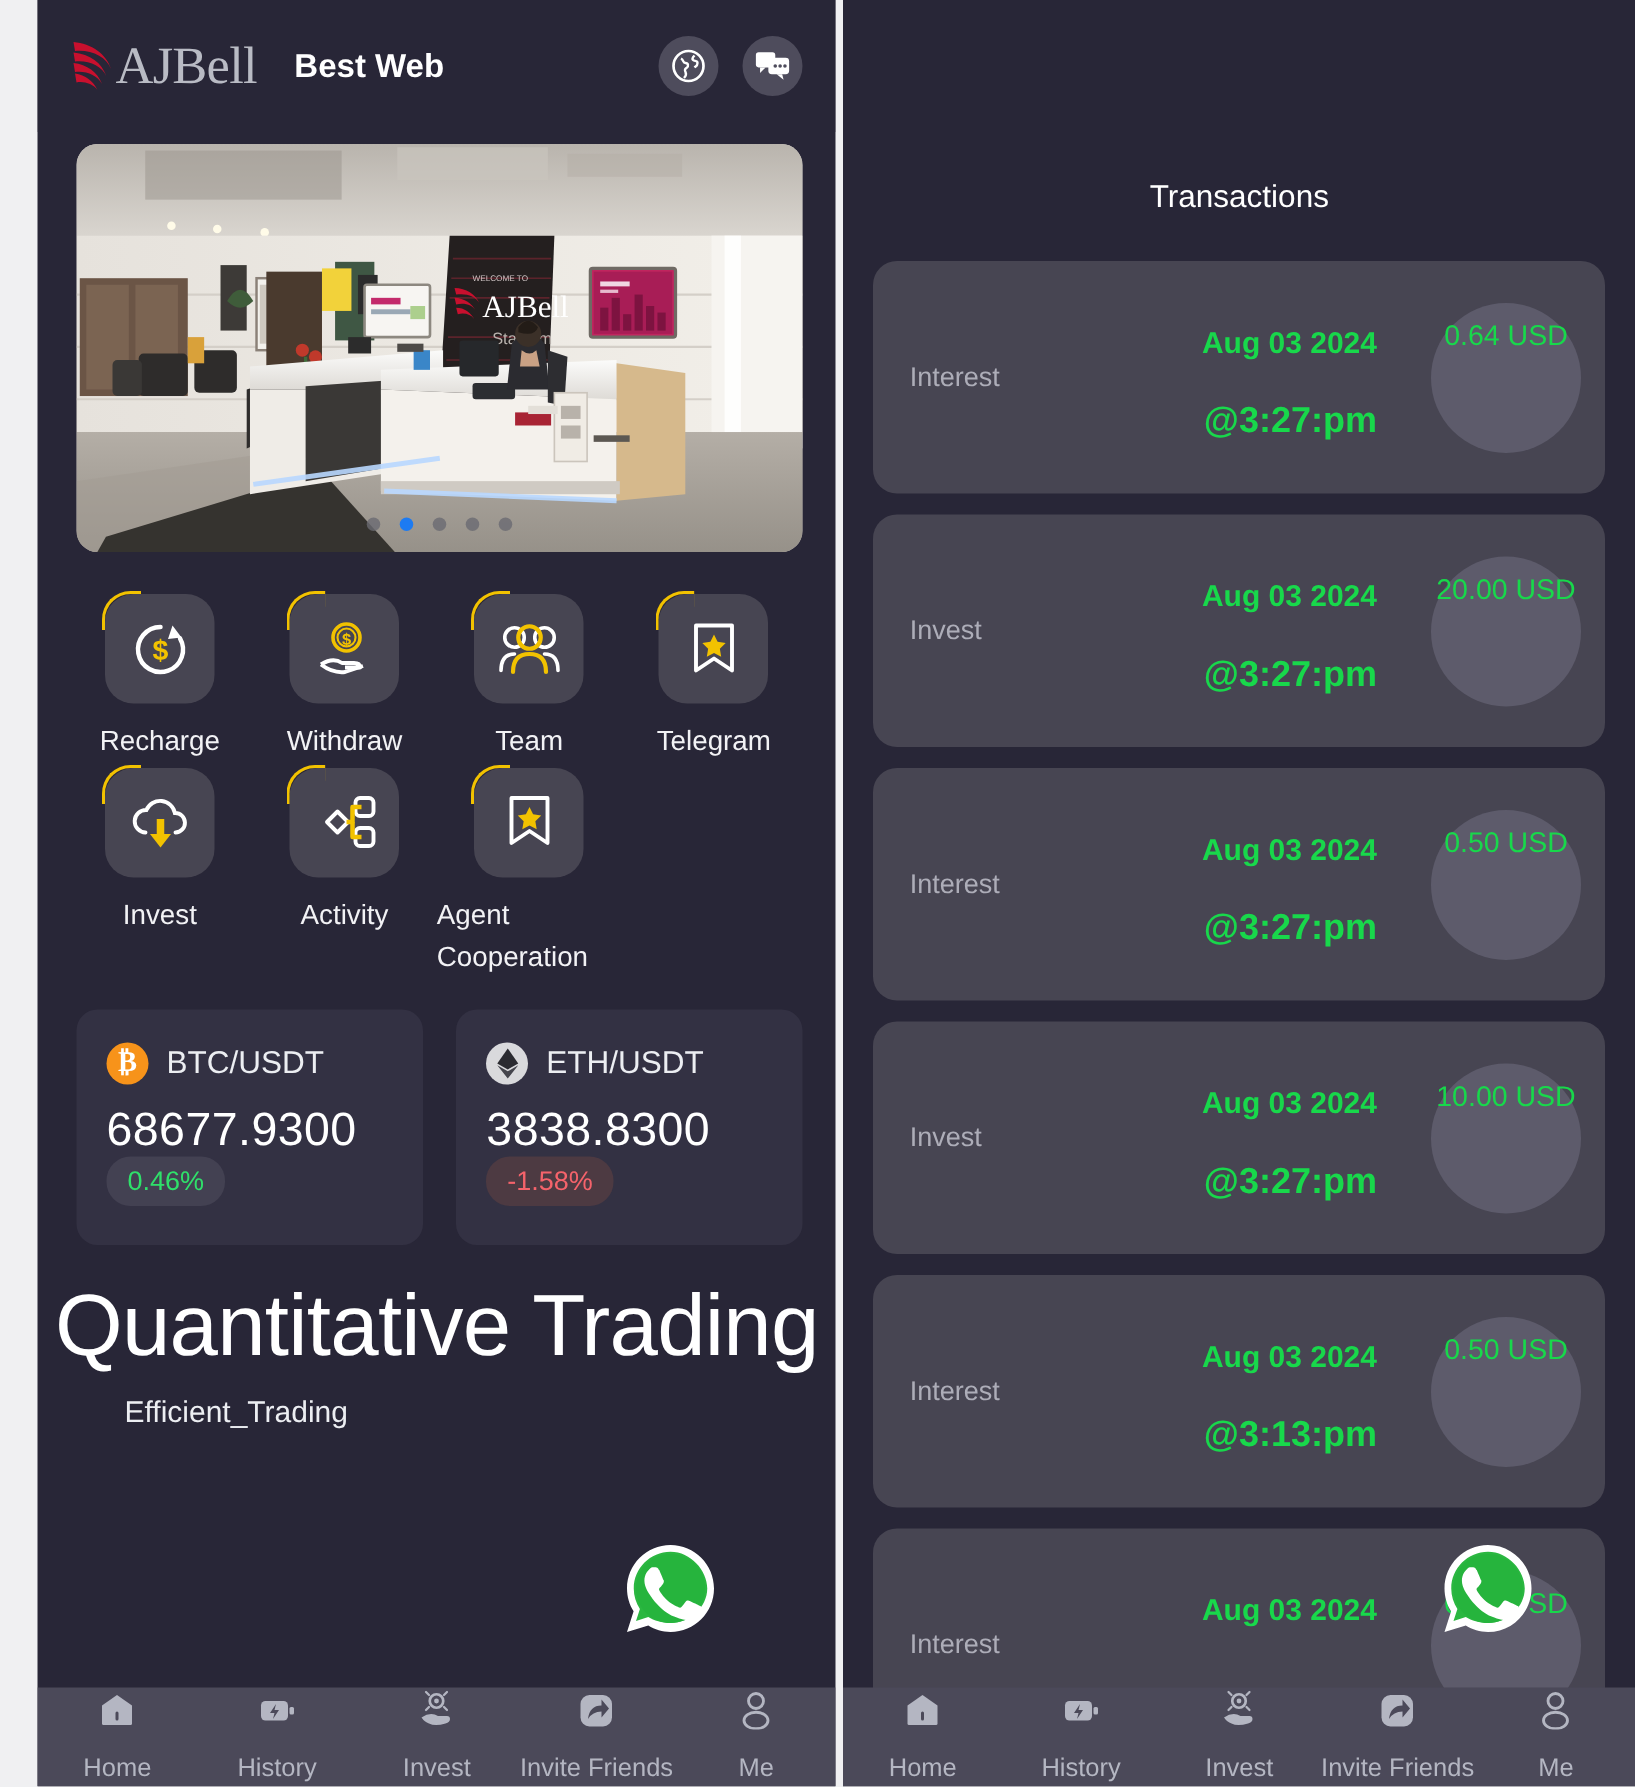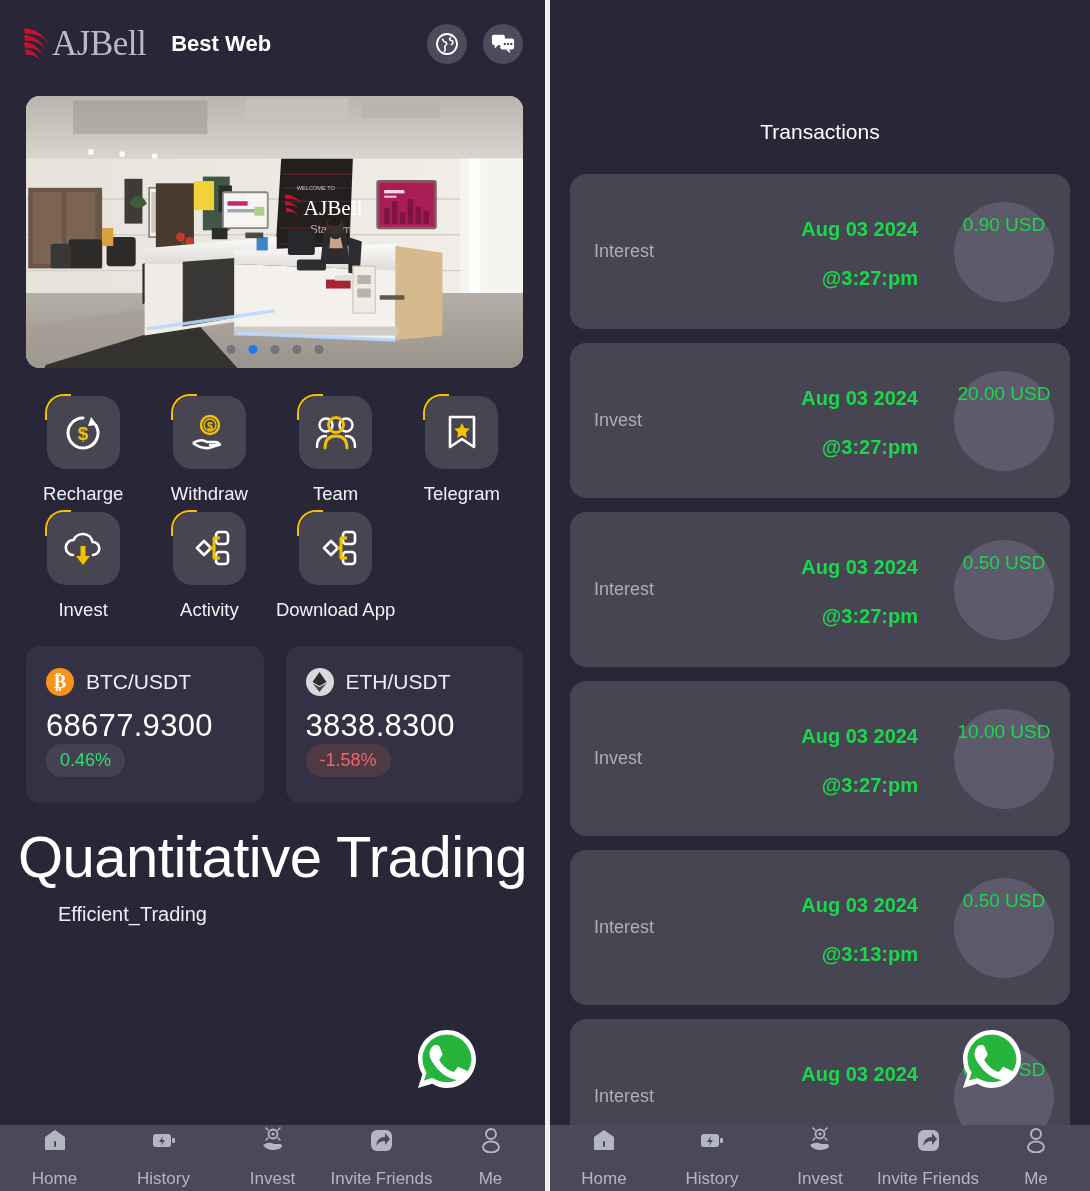--- a/index.html
+++ b/index.html
@@ -3,21 +3,21 @@
 <meta charset="utf-8">
 <style>
   * { box-sizing: border-box; margin: 0; padding: 0; }
   body {
     width: 1090px; height: 1191px;
     background: #f0f0f2;
     font-family: "Liberation Sans", sans-serif;
     overflow: hidden;
     position: relative;
   }
-  .stage { position: absolute; inset: 0; display: flex; }
+  .stage { position: absolute; inset: 0; display: flex; padding-left: 25px; }
 
   
   .panel {
     position: relative;
     background: #282637;
     overflow: hidden;
   }
   .panel-left { width: 545px; height: 1191px; }
   .panel-right { width: 540px; height: 1191px; margin-left: 5px; }
 
@@ -124,21 +124,21 @@
   .tx-card {
     background: #474552; border-radius: 16px; height: 155px;
     margin-bottom: 14px; position: relative; display: flex; align-items: center;
     padding: 0 24px;
   }
   .tx-type { color: #adadb8; font-size: 18px; }
   .tx-mid {
     position: absolute; right: 152px; top: 44px; text-align: right;
   }
   .tx-date { color: #18d84b; font-size: 20px; font-weight: bold; }
-  .tx-time { color: #18d84b; font-size: 20px; font-weight: bold; margin-top: 26px; }
+  .tx-time { color: #18d84b; font-size: 24px; font-weight: bold; margin-top: 26px; }
   .tx-amt {
     position: absolute; right: 16px; top: 28px;
     width: 100px; height: 100px; border-radius: 50%;
     background: #5d5b6b; display: flex; align-items: flex-start;
     justify-content: center; padding-top: 12px;
   }
   .tx-amt span { color: #18d84b; font-size: 19px; white-space: nowrap; }
 
   
   .nav {
@@ -407,33 +407,30 @@
             <path d="M9 20 l7-7 7 7 -7 7 z" fill="none" stroke="#fff" stroke-width="2.6" stroke-linejoin="round"></path>
             <rect x="28" y="4" width="12" height="12" rx="3" fill="none" stroke="#fff" stroke-width="2.6"></rect>
             <rect x="28" y="24" width="12" height="12" rx="3" fill="none" stroke="#fff" stroke-width="2.6"></rect>
             <path d="M22 20 h4 v-10 h6" fill="none" stroke="#f2c200" stroke-width="3" stroke-linejoin="round"></path>
             <path d="M26 20 v10 h6" fill="none" stroke="#f2c200" stroke-width="3" stroke-linejoin="round"></path>
           </svg>
         </div>
         <div class="glabel">Activity</div>
       </div>
 
-
       <div class="gitem">
         <div class="gtile">
-          <svg width="42" height="40" viewBox="0 0 42 40">
-            <path d="M9 20 l7-7 7 7 -7 7 z" fill="none" stroke="#fff" stroke-width="2.6" stroke-linejoin="round"></path>
-            <rect x="28" y="4" width="12" height="12" rx="3" fill="none" stroke="#fff" stroke-width="2.6"></rect>
-            <rect x="28" y="24" width="12" height="12" rx="3" fill="none" stroke="#fff" stroke-width="2.6"></rect>
-            <path d="M22 20 h4 v-10 h6" fill="none" stroke="#f2c200" stroke-width="3" stroke-linejoin="round"></path>
-            <path d="M26 20 v10 h6" fill="none" stroke="#f2c200" stroke-width="3" stroke-linejoin="round"></path>
-          </svg>
-        </div>
-        <div class="glabel">Download App</div>
-      </div>
+          <svg width="34" height="40" viewBox="0 0 34 40">
+            <path d="M5 4 h24 v30 l-12-8 -12 8 z" fill="none" stroke="#fff" stroke-width="2.6" stroke-linejoin="round"></path>
+            <path d="M17 10 l2.4 4.9 5.4.8 -3.9 3.8 .9 5.4 -4.8-2.6 -4.8 2.6 .9-5.4 -3.9-3.8 5.4-.8 z" fill="#f2c200"></path>
+          </svg>
+        </div>
+        <div class="glabel">Agent Cooperation</div>
+      </div>
+
     </div>
 
 
     <div class="coins">
       <div class="coin">
         <div class="coin-top">
           <div class="coin-badge btc-badge">₿</div>
           <div class="coin-name">BTC/USDT</div>
         </div>
         <div class="coin-price">68677.9300</div>
@@ -508,21 +505,21 @@
 
     <div class="tx-list">
 
       <div class="tx-card">
         <div class="tx-type">Interest</div>
         <div class="tx-mid">
           <div class="tx-date">Aug 03 2024</div>
           <div class="tx-time">@3:27:pm</div>
         </div>
         <div class="tx-amt">
-          <span>0.90 USD</span>
+          <span>0.64 USD</span>
         </div>
       </div>
 
       <div class="tx-card">
         <div class="tx-type">Invest</div>
         <div class="tx-mid">
           <div class="tx-date">Aug 03 2024</div>
           <div class="tx-time">@3:27:pm</div>
         </div>
         <div class="tx-amt">

